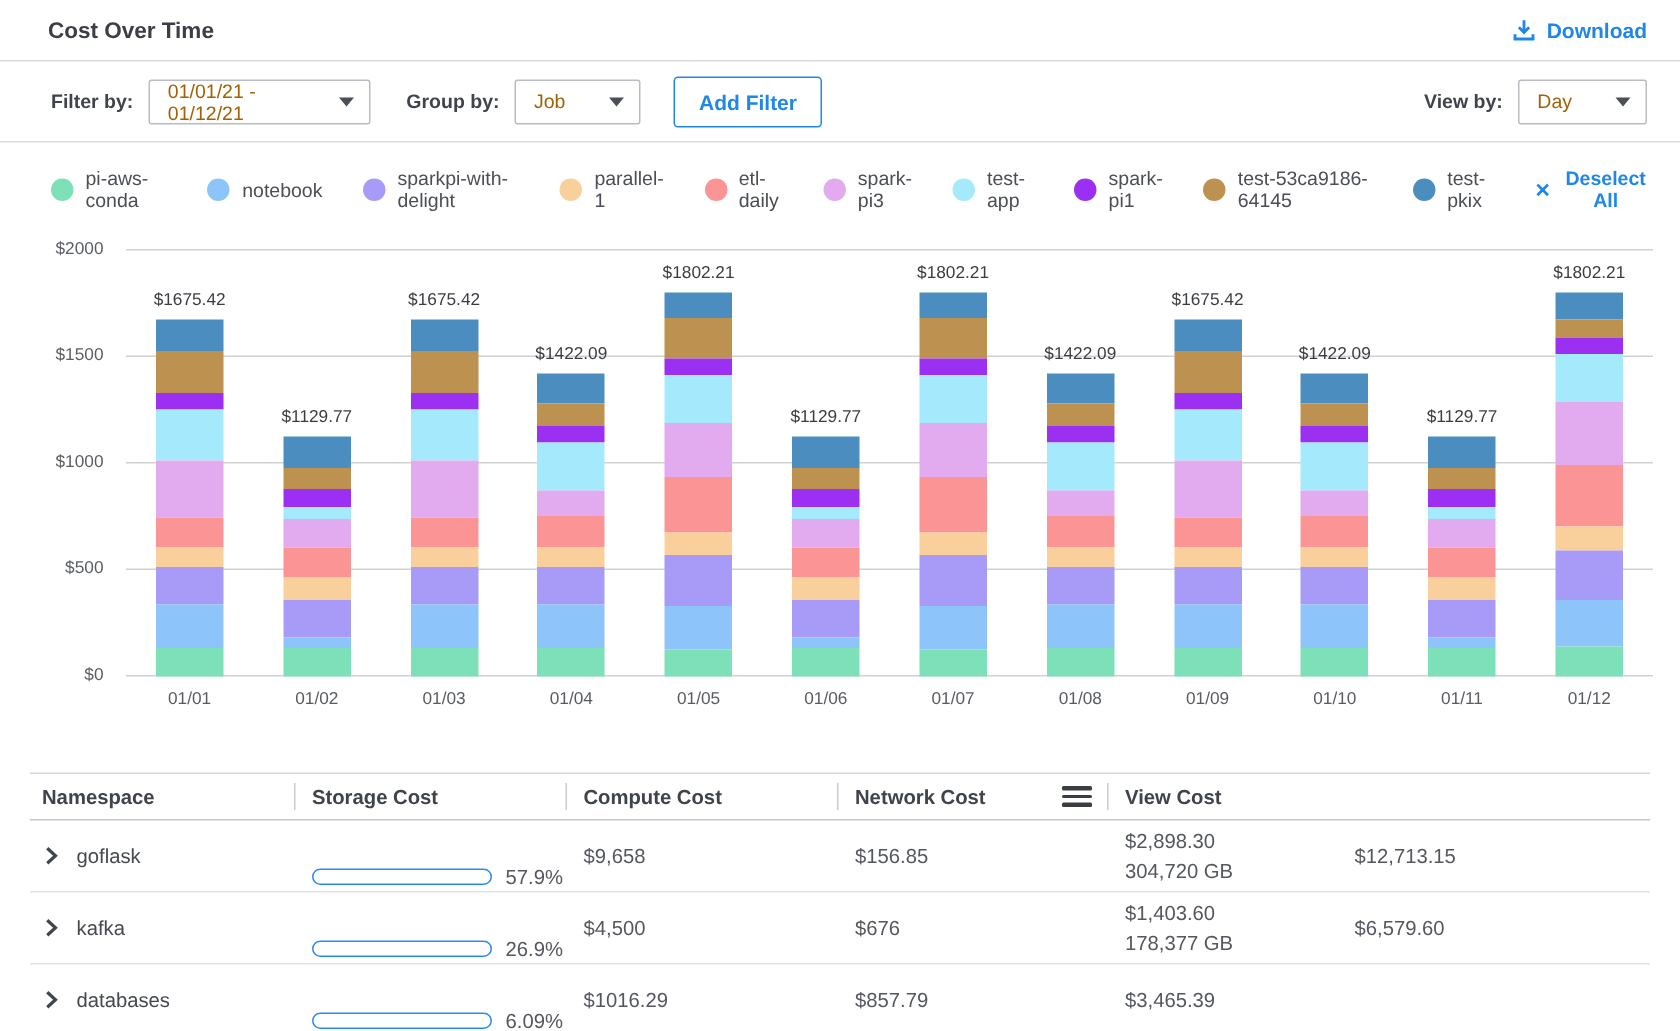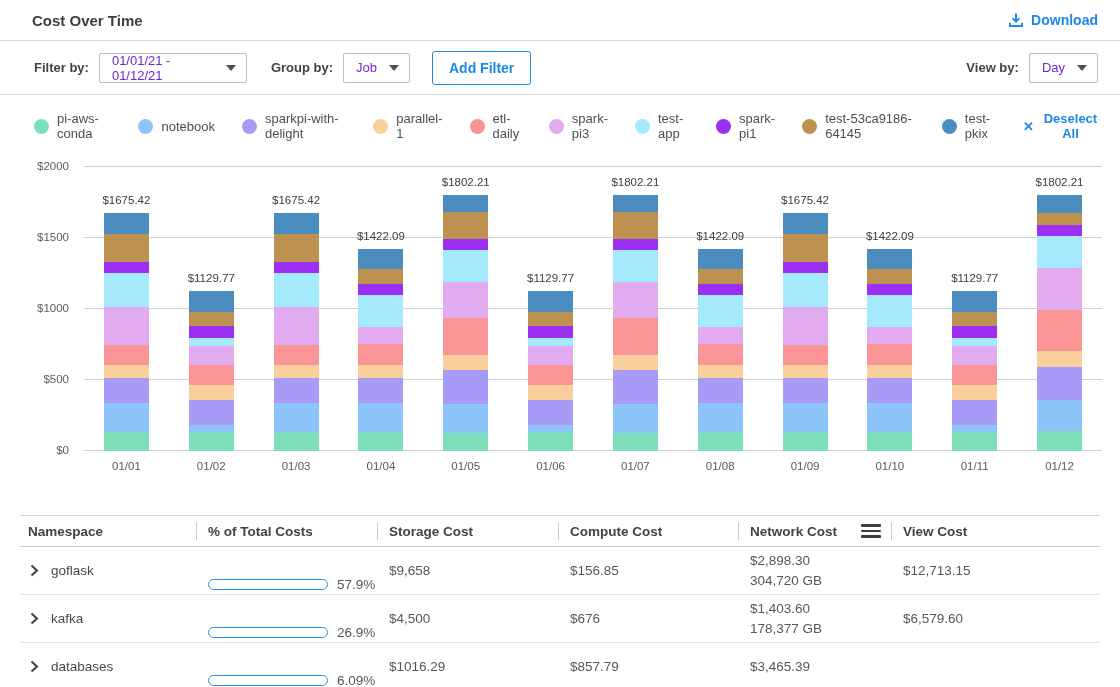--- a/index.html
+++ b/index.html
@@ -11,23 +11,23 @@
     padding:0 22px 0 32px; height:41px; border-bottom:1px solid #d9dbde; }
   .hdr-title { font-size:15px; font-weight:bold; color:#3b3e45; }
   .dl-btn { display:flex; align-items:center; gap:7px; background:none; border:none;
     color:#1e87e8; font-size:14px; font-weight:bold; cursor:pointer;
     font-family:"Liberation Sans", sans-serif; }
 
   
   .fbar { display:flex; align-items:center; height:54px; padding:0 22px 0 34px;
     border-bottom:1px solid #d9dbde; }
   .flabel { font-size:13px; font-weight:bold; color:#3f434a; margin-right:10px; }
-  .dd { display:flex; align-items:center; justify-content:space-between; gap:12px;
+  .dd { display:flex; align-items:center; justify-content:space-between; gap:29px;
     border:1px solid #b9bcc2; border-radius:2px; background:#fff; height:30px;
-    padding:0 10px 0 12px; font-size:13px; color:#6d28d9; cursor:pointer; }
+    padding:0 10px 0 12px; font-size:13px; color:#a16207; cursor:pointer; }
   .dd-date { width:148px; margin-right:24px; }
   .dd-group { margin-right:22px; }
   .caret { width:0; height:0; border-left:5px solid transparent;
     border-right:5px solid transparent; border-top:6px solid #4c4f55; }
   .add-filter { border:1px solid #1e87e8; border-radius:3px; background:#fff;
     color:#1e87e8; font-size:14px; font-weight:bold; padding:8px 16px; cursor:pointer;
     font-family:"Liberation Sans", sans-serif; }
   .fbar-right { margin-left:auto; display:flex; align-items:center; }
 
   
@@ -376,21 +376,20 @@
           <span class="bar-total" style="bottom: 263.026px;">$1802.21</span>
           <span class="bar-xlab">01/12</span>
         </div>
       </div>
     </div>
 </div>
 
 <div class="tbl">
   <div class="trow thead">
     <div class="th">Namespace</div>
-    <div class="th">% of Total Costs</div>
     <div class="th">Storage Cost</div>
     <div class="th">Compute Cost</div>
     <div class="th">
       <span>Network  Cost</span>
       <span class="hamburger">
           <span></span>
           <span></span>
           <span></span>
         </span>
     </div>

